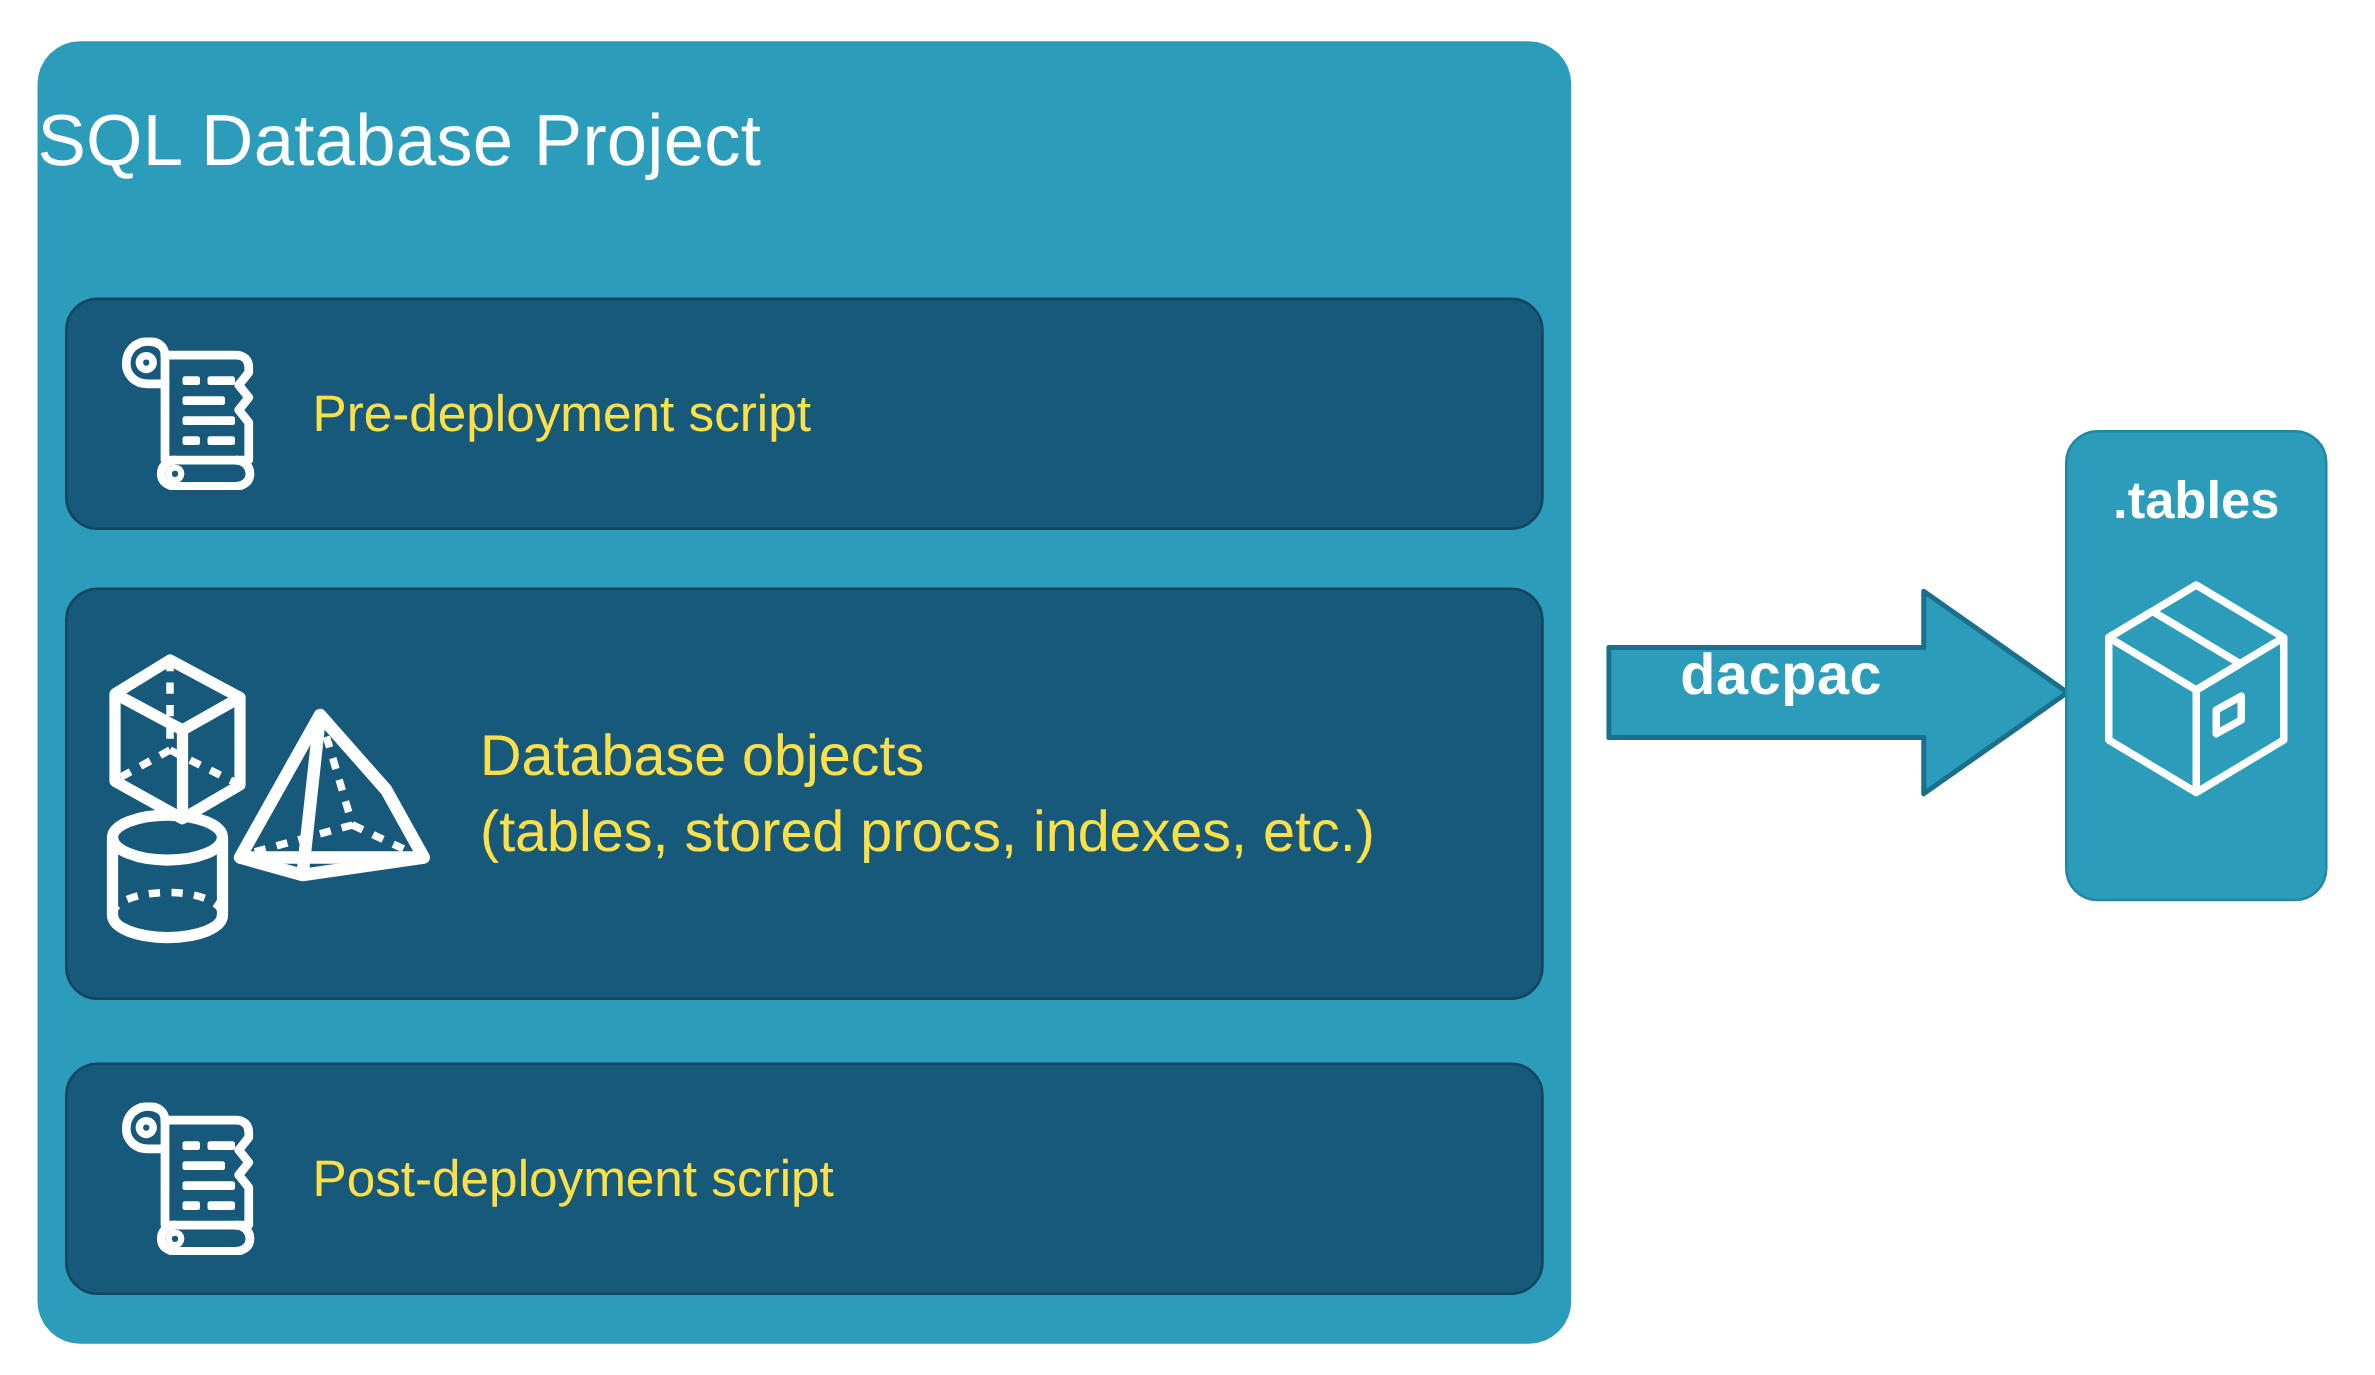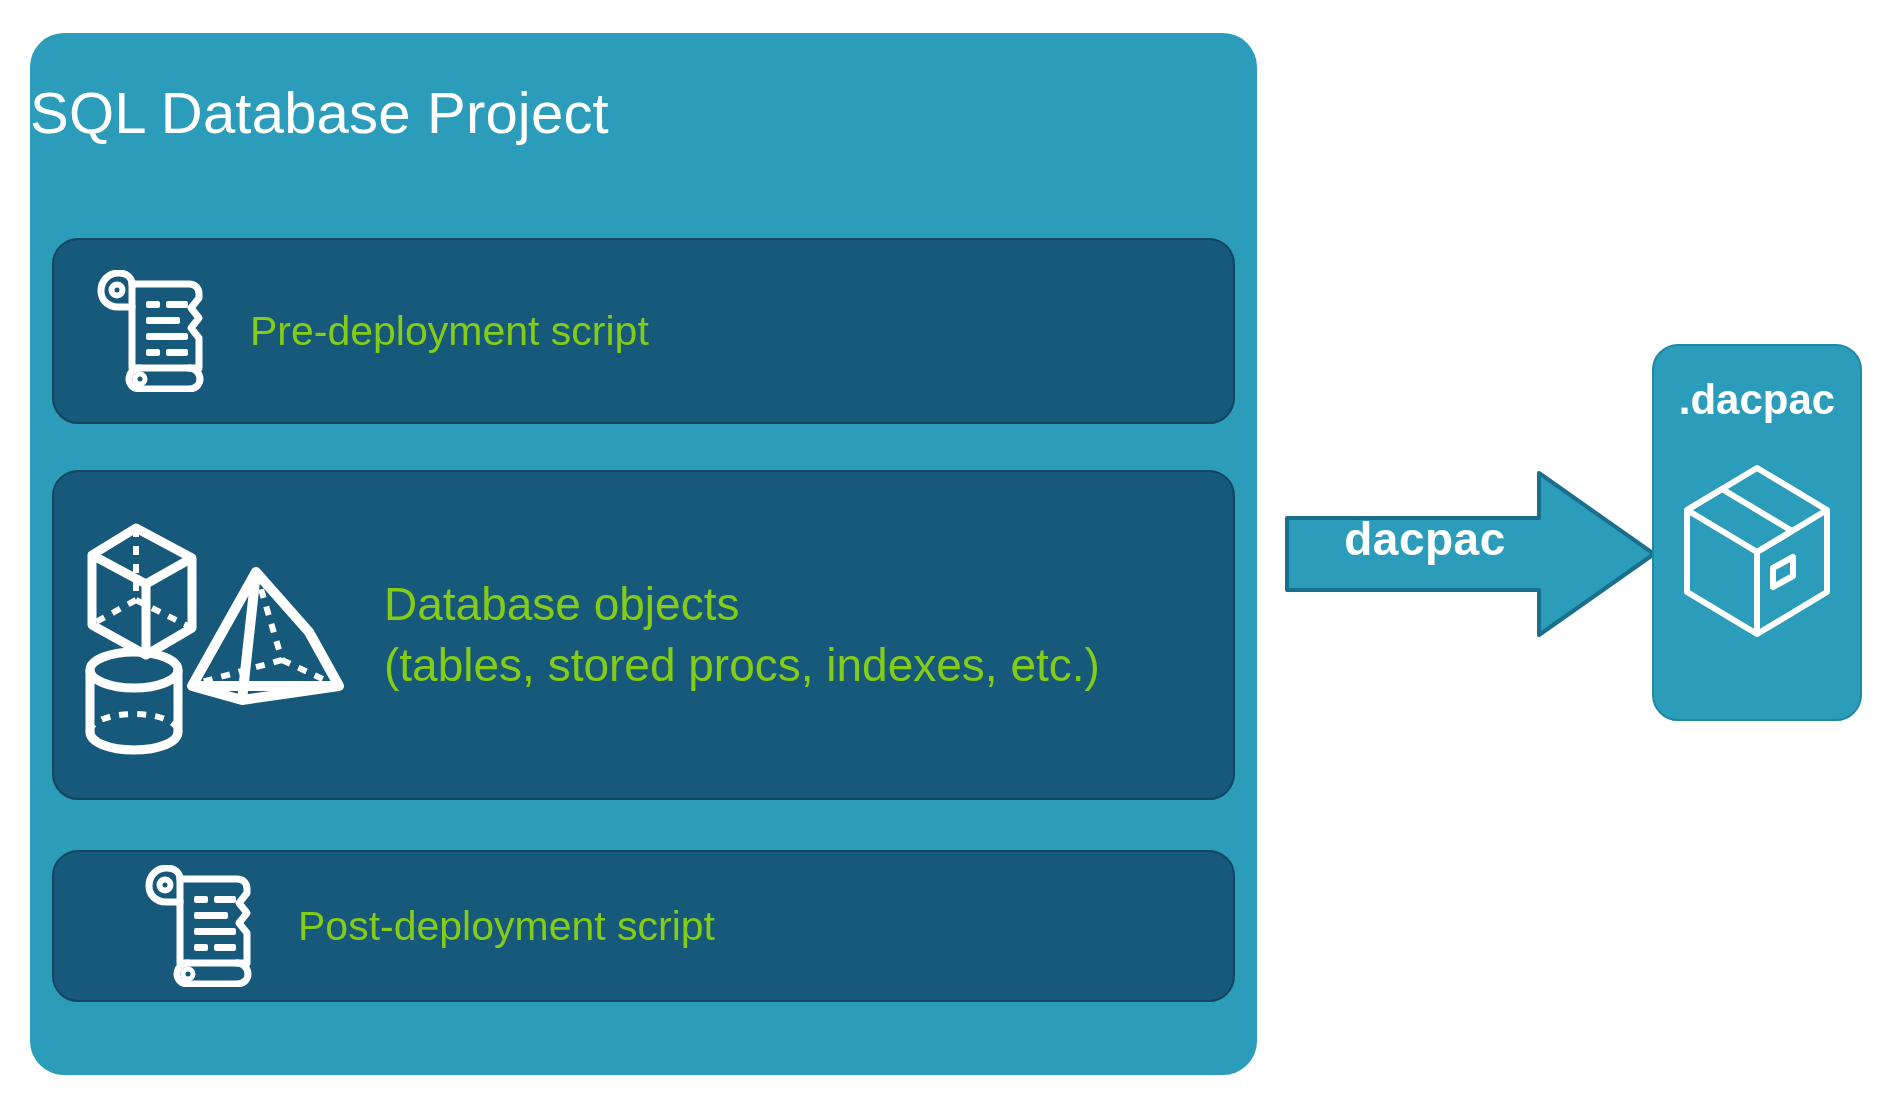--- a/index.html
+++ b/index.html
@@ -48,33 +48,33 @@
     width: 1183px;
     background: #17597a;
     border: 2px solid #12465f;
     border-radius: 26px;
     box-sizing: border-box;
     display: flex;
     align-items: center;
   }
   #card-pre  { top: 205px;  height: 186px; }
   #card-objs { top: 437px;  height: 330px; }
-  #card-post { top: 817px;  height: 152px; padding-left: 48px; }
+  #card-post { top: 817px;  height: 186px; }
 
   .card-icon-slot {
     flex: 0 0 auto;
     display: flex;
     align-items: center;
     justify-content: center;
   }
   .card-icon-slot.scroll-slot  { width: 196px; }
   .card-icon-slot.shapes-slot  { width: 330px; }
 
   .card-label {
-    color: #84cc16;
+    color: #fde047;
     font-size: 41px;
     font-weight: 400;
     line-height: 1.33;
     white-space: pre-line;
   }
   .card-label.label-pre,
   .card-label.label-post { font-size: 41px; }
   .card-label.label-objs { font-size: 46px; }
 
   
@@ -221,21 +221,21 @@
 </div>
 
 <div id="build-arrow">
   <svg width="372" height="168" viewBox="0 0 372 168" aria-hidden="true">
     <path d="M2 48 L254 48 L254 3 L369 84 L254 165 L254 120 L2 120 Z" fill="#2b9cb9" stroke="#1a6f8c" stroke-width="4" stroke-linejoin="round"></path>
   </svg>
 </div>
 <div id="build-arrow-label">dacpac</div>
 
 <div id="dacpac-box">
-  <div id="dacpac-label">.dacpac</div>
+  <div id="dacpac-label">.tables</div>
   <div id="dacpac-icon">
     <svg width="152" height="196" viewBox="0 0 152 196" fill="none" aria-hidden="true">
 
       <path d="M6 58 L6 140 L76 182 L146 140 L146 58 L76 16 Z" stroke="#ffffff" stroke-width="6" stroke-linejoin="round" fill="none"></path>
       <path d="M6 58 L76 100 L146 58" stroke="#ffffff" stroke-width="6" stroke-linejoin="round" fill="none"></path>
       <path d="M76 100 L76 182" stroke="#ffffff" stroke-width="6" fill="none"></path>
 
       <path d="M41 37 L111 79" stroke="#ffffff" stroke-width="6" stroke-linejoin="round" fill="none"></path>
       <path d="M41 37 L41 37" stroke="#ffffff" stroke-width="6" fill="none"></path>
       <path d="M111 79 L76 100" stroke="#ffffff" stroke-width="6" fill="none"></path>

